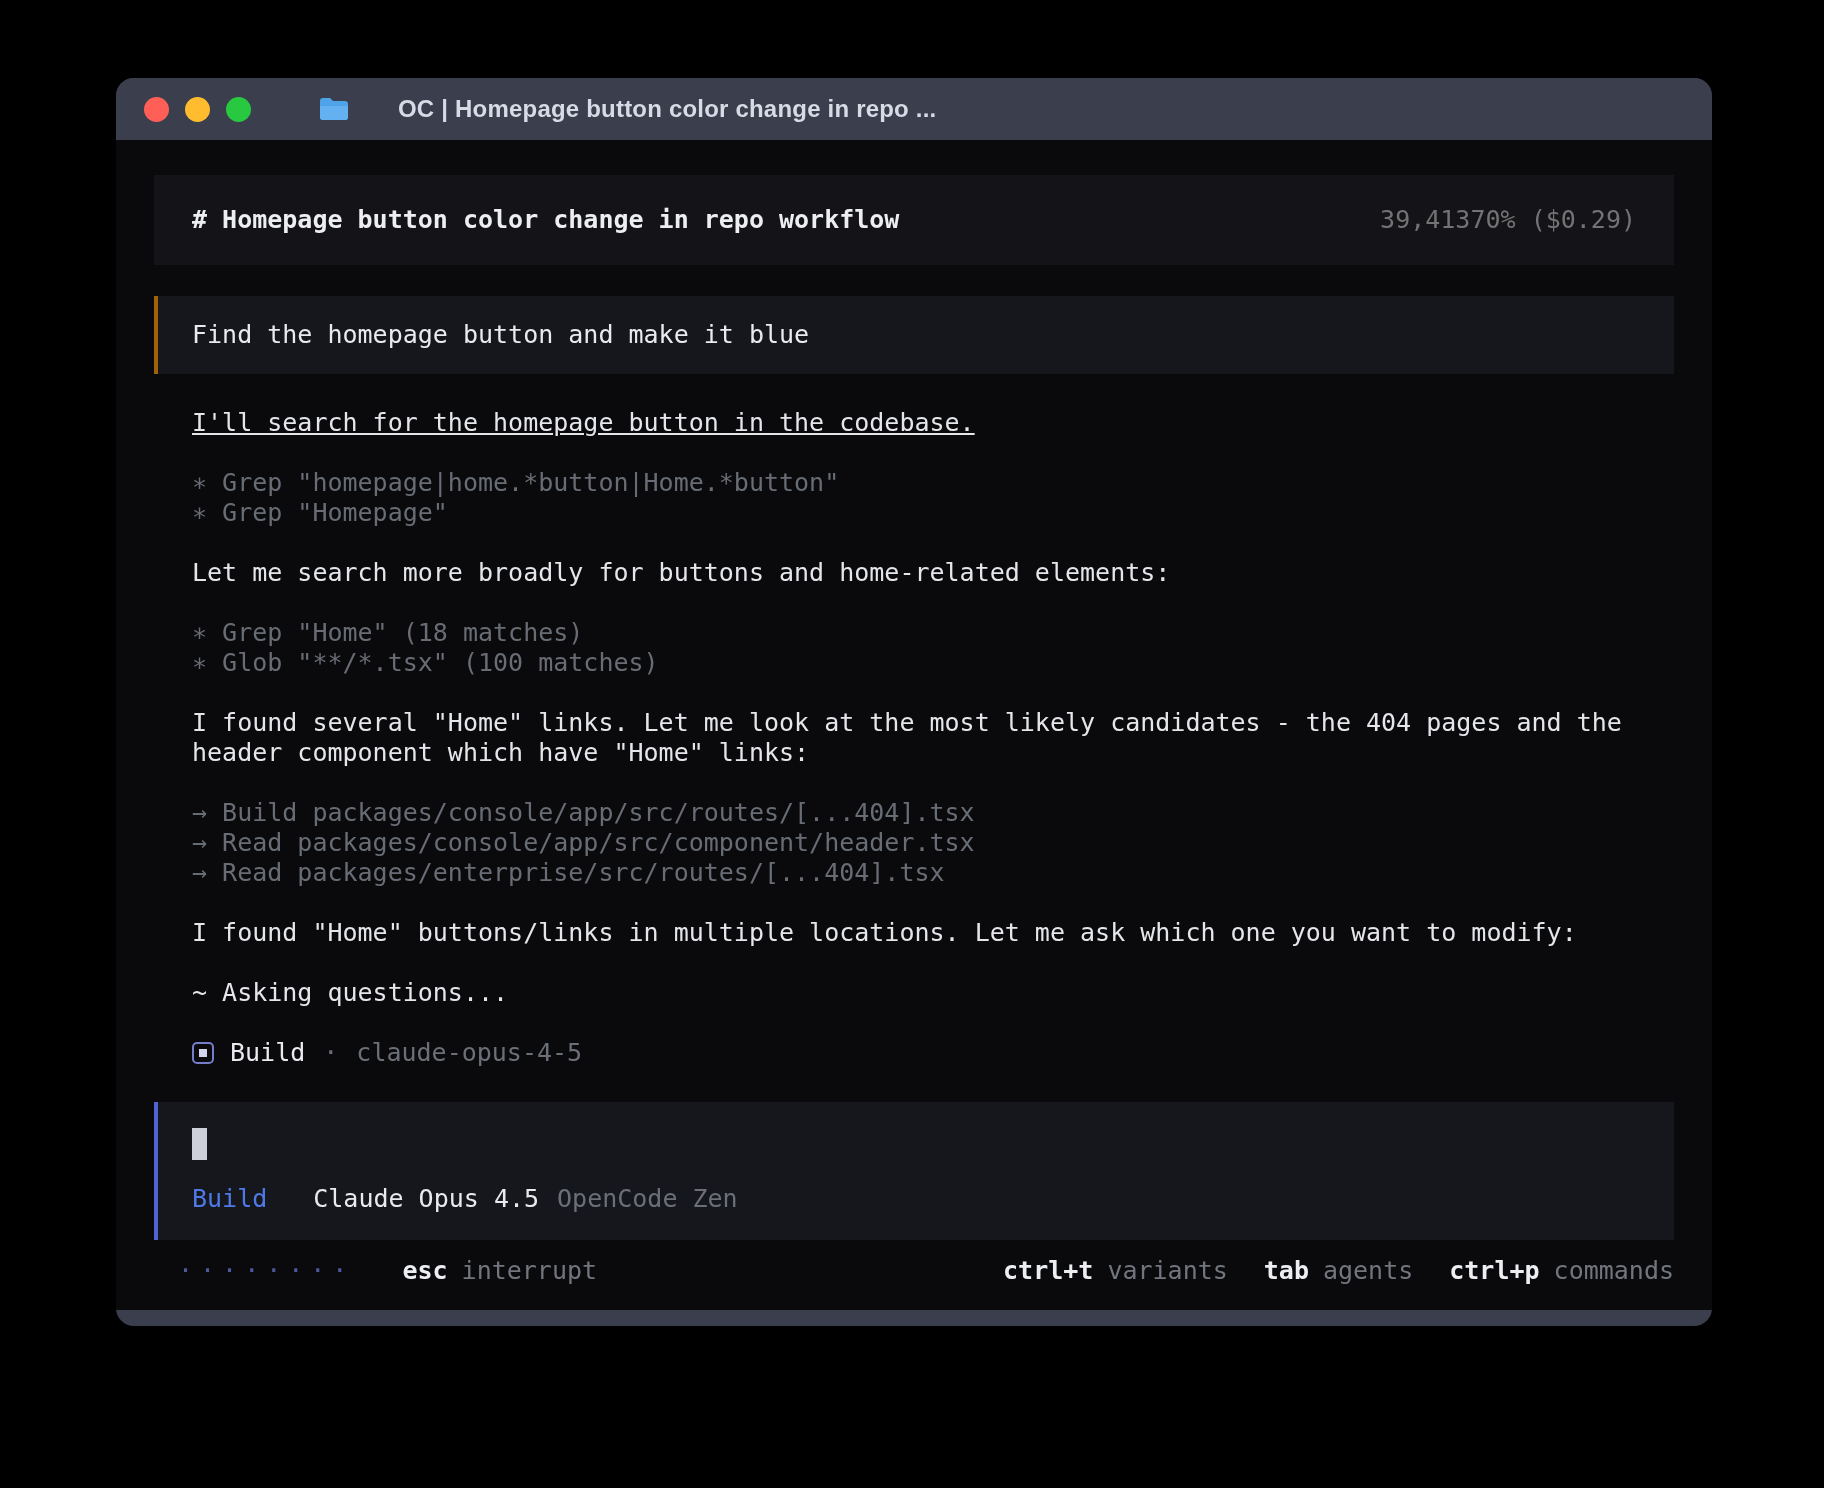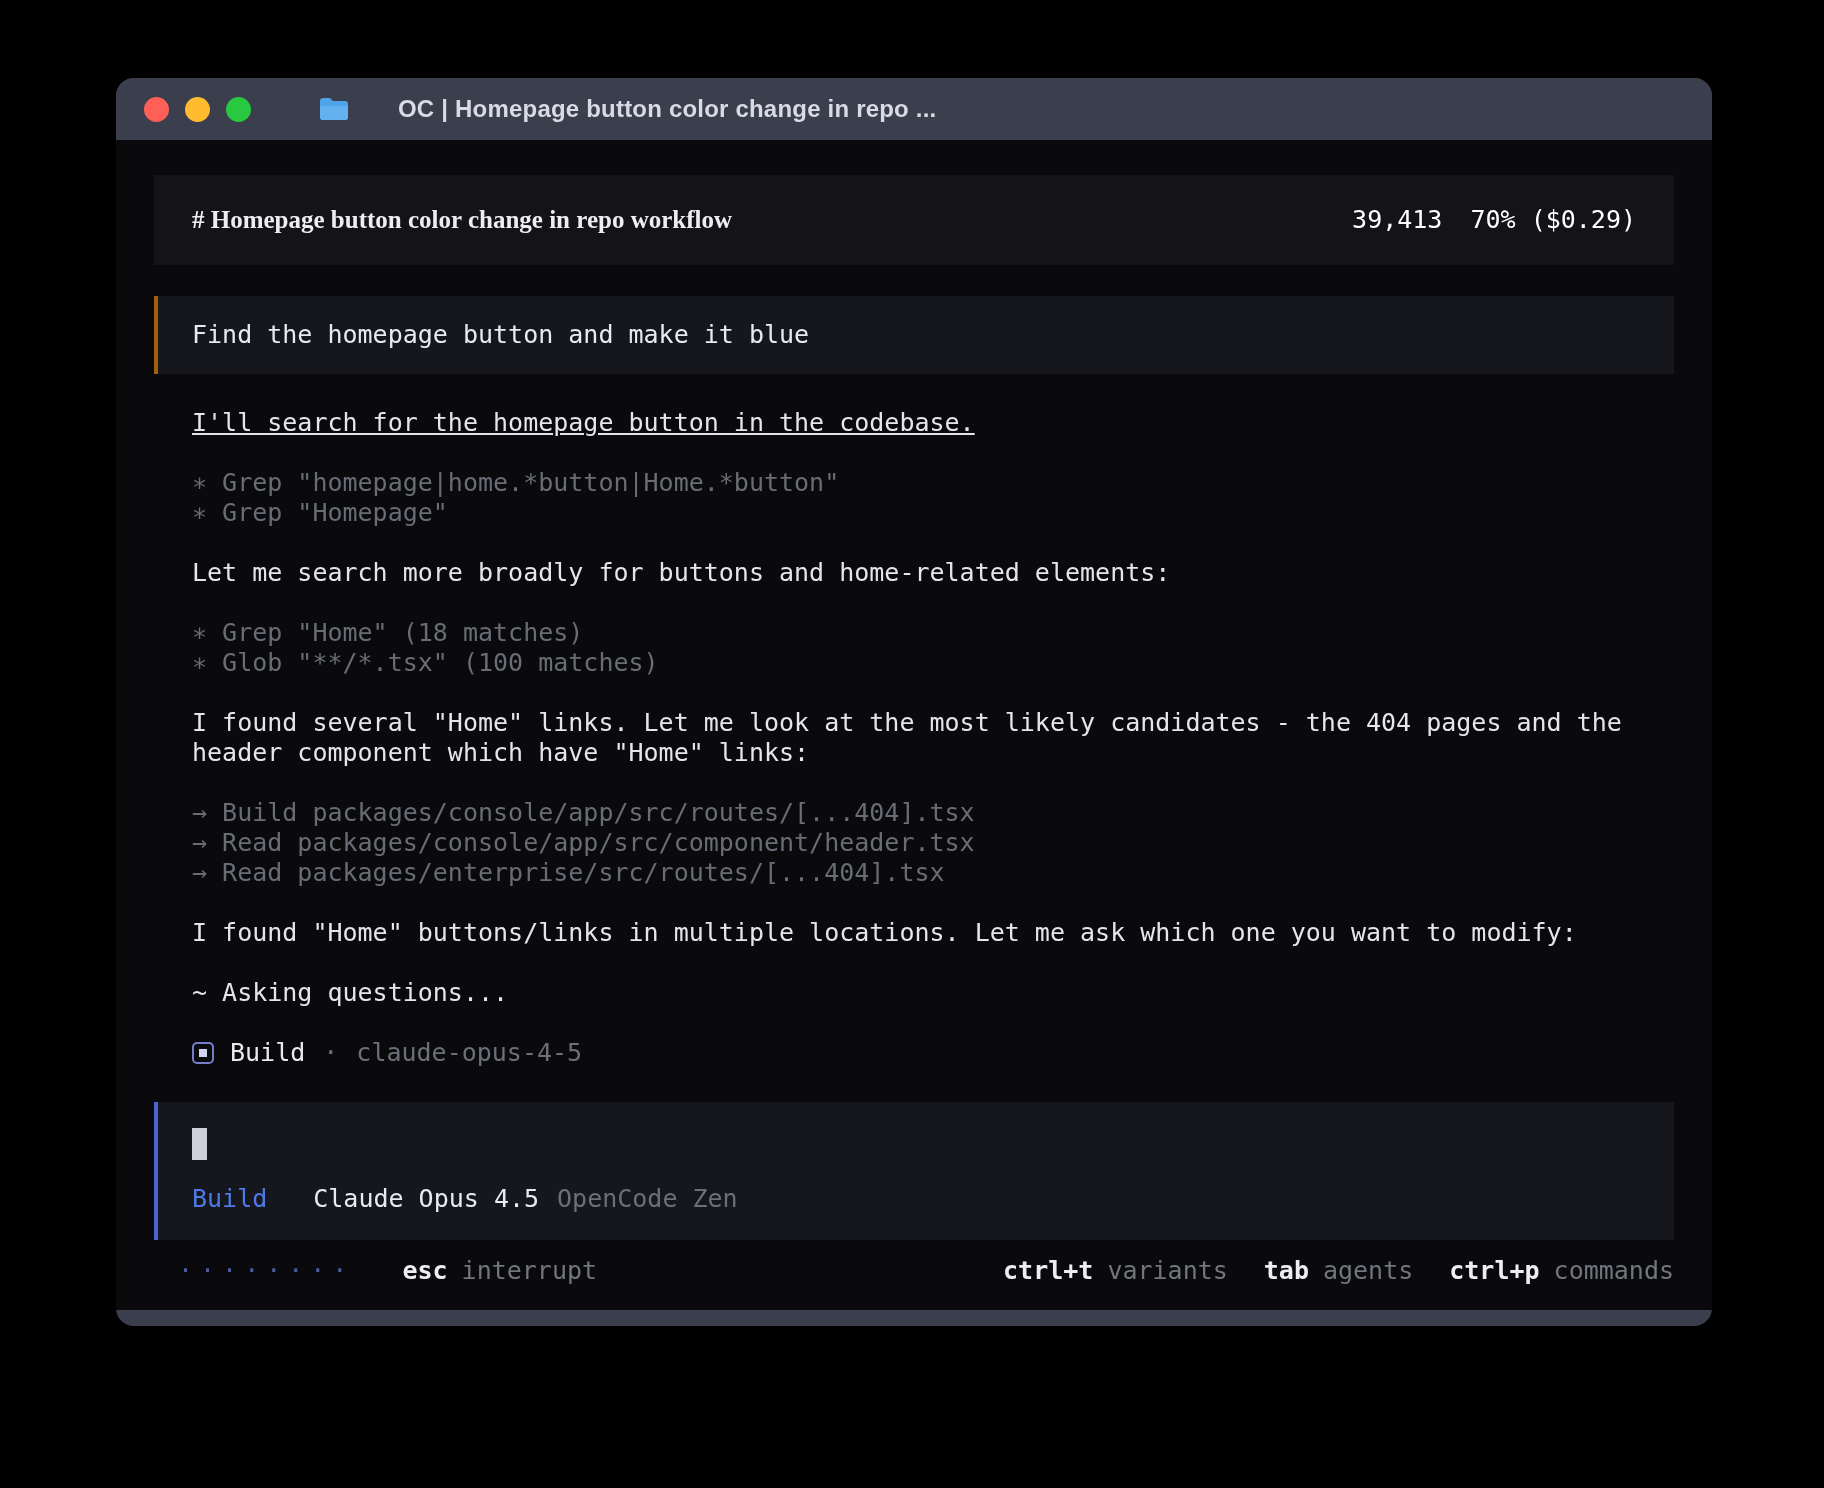--- a/index.html
+++ b/index.html
@@ -33,22 +33,22 @@
   .content {
     flex:1 1 auto; background:#0a0a0c; margin-bottom:16px;
     padding:0 38px; font-size:25px; line-height:30px; color:#e4e6ea;
     display:flex; flex-direction:column; overflow:hidden;
   }
 
   .header-strip {
     margin-top:35px; background:#141418; padding:30px 38px;
     display:flex; justify-content:space-between; align-items:center;
   }
-  .header-title { font-weight:bold; color:#eceef2;font-family:Liberation Serif, serif; }
-  .header-meta { color:#ffffff; display:flex; gap:28px; }
+  .header-title { font-weight:bold; color:#eceef2; }
+  .header-meta { color:#737373; display:flex; }
 
   .user-strip {
     margin-top:31px; background:#15171d; border-left:4px solid #a16207;
     padding:24px 34px; color:#e8eaee;
   }
 
   .chat { padding:0 38px; }
   .chat-group { margin-top:30px; }
   .chat-group.first { margin-top:34px;text-decoration:underline; }
   .line-text { color:#e4e6ea; }

